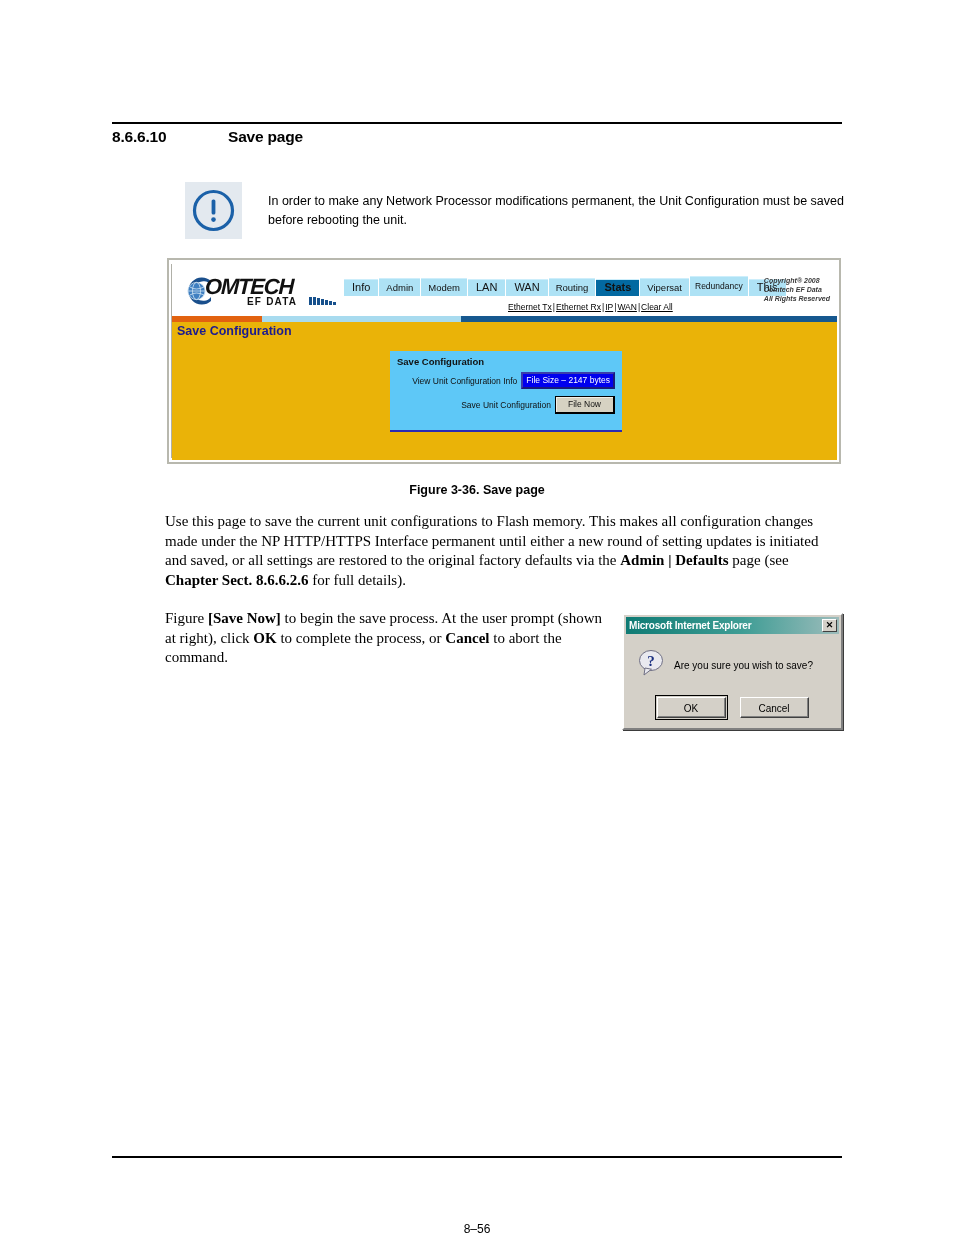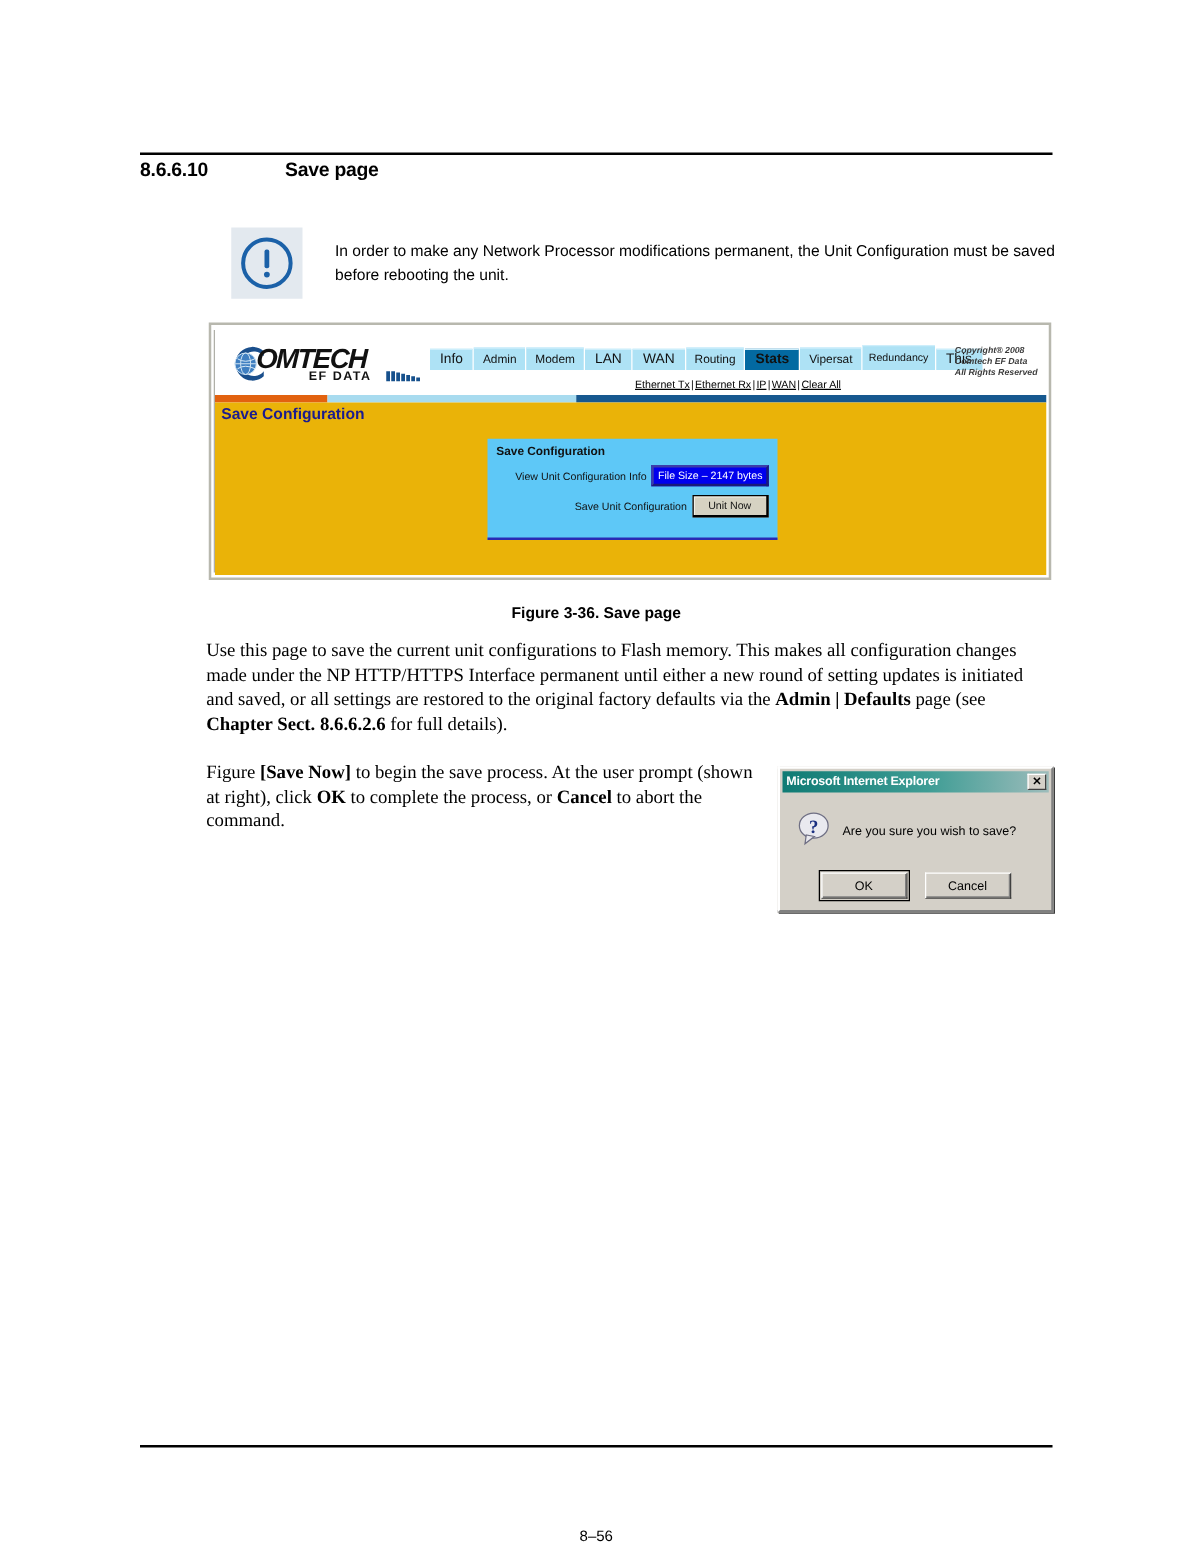--- a/index.html
+++ b/index.html
@@ -518,21 +518,21 @@
       <div class="save-panel">
         <div class="sp-title">Save Configuration</div>
 
         <div class="sp-row">
           <div class="sp-label">View Unit Configuration Info</div>
           <div class="sp-value">File Size – 2147 bytes</div>
         </div>
 
         <div class="sp-row">
           <div class="sp-label">Save Unit Configuration</div>
-          <button class="sp-btn">Unit Now</button>
+          <button class="sp-btn">File Now</button>
         </div>
       </div>
     </div>
 
   </div>
 </div>
 
 <div class="fig-caption">Figure 3-36. Save page</div>
 
 <div class="para" id="para-1">

